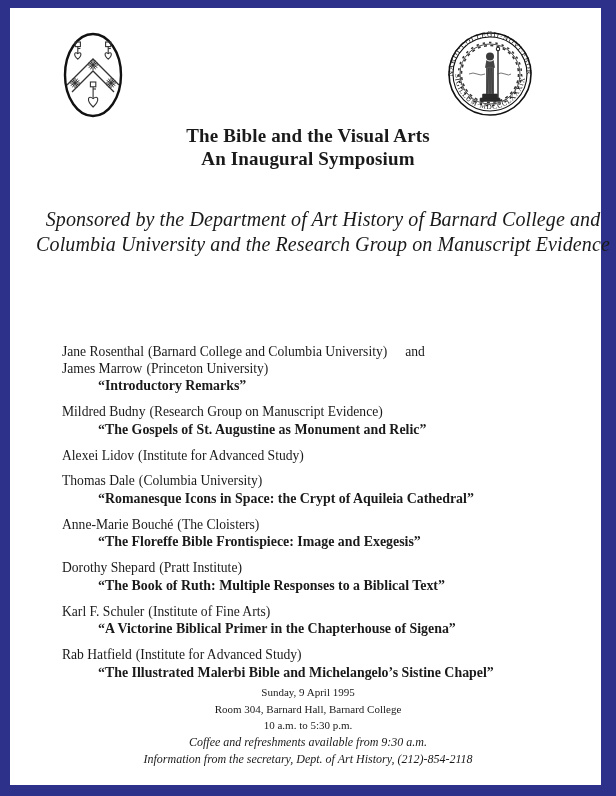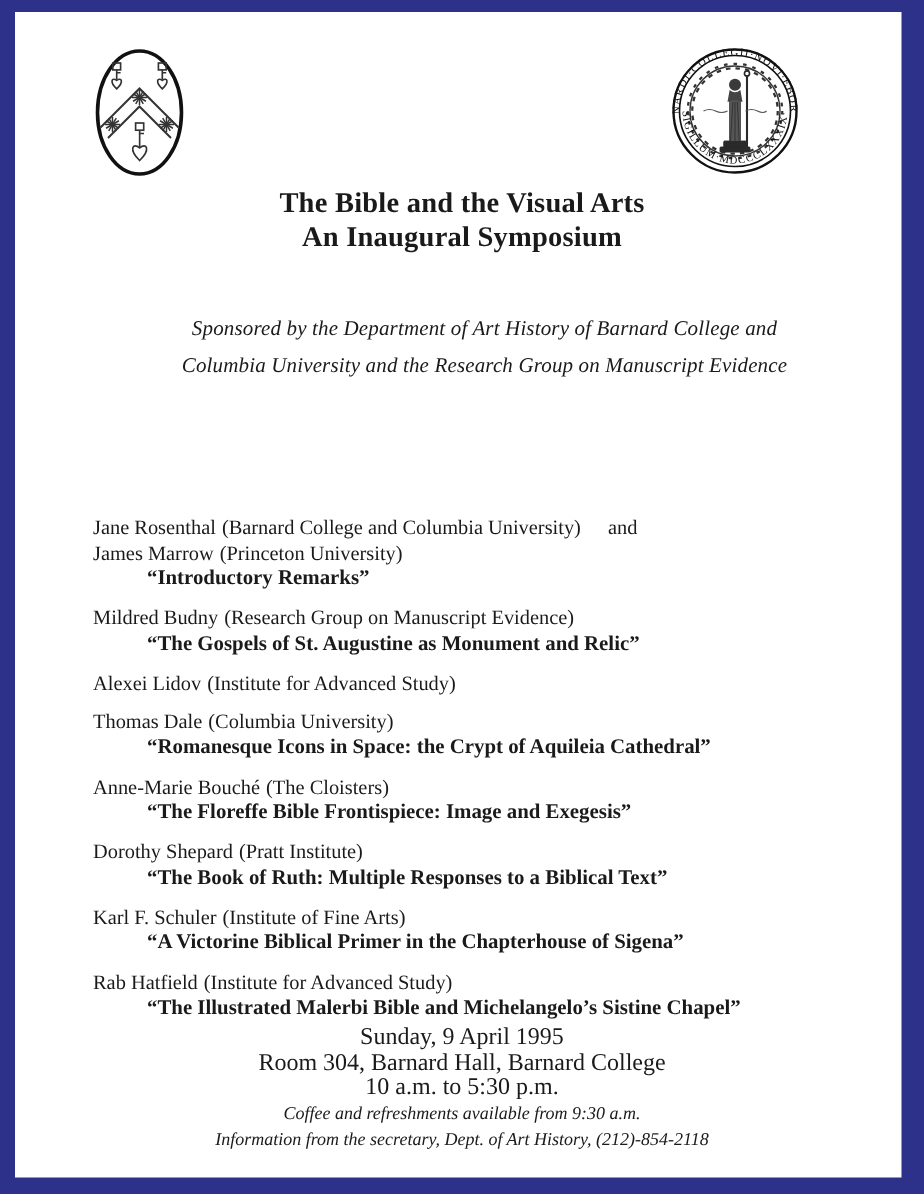--- a/index.html
+++ b/index.html
@@ -68,21 +68,21 @@
   
   .sponsor-block {
     position: absolute;
     left: 0;
     top: 207px;
     width: 616px;
     text-align: center;
   }
   .sponsor-line {
     font-style: italic;
-    font-size: 14px;
+    font-size: 20px;
     line-height: 25px;
     letter-spacing: 0.1px;
     padding-left: 30px;
   }
 
   
   .organizer-block {
     position: absolute;
     left: 0;
     top: 278px;
@@ -126,21 +126,21 @@
 
   
   .footer-block {
     position: absolute;
     left: 0;
     top: 684px;
     width: 616px;
     text-align: center;
   }
   .footer-line {
-    font-size: 16px;
+    font-size: 11px;
     line-height: 16.5px;
   }
   .footer-line.italic {
     font-style: italic;
     font-size: 12px;
     line-height: 17px;
   }
 </style>
 </head>
 <body>

